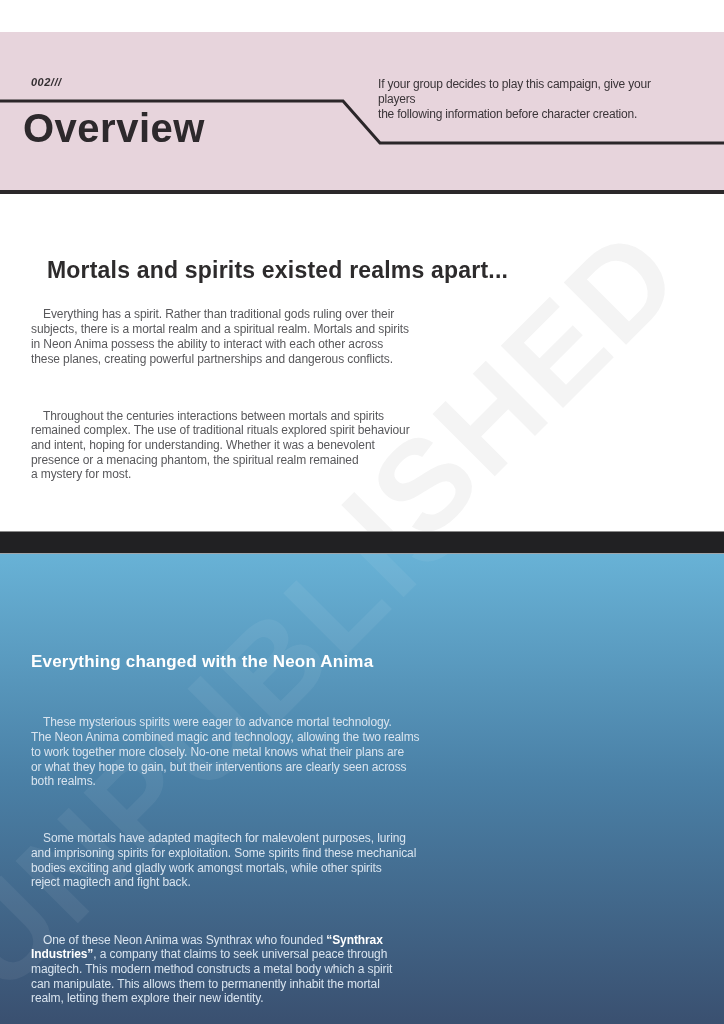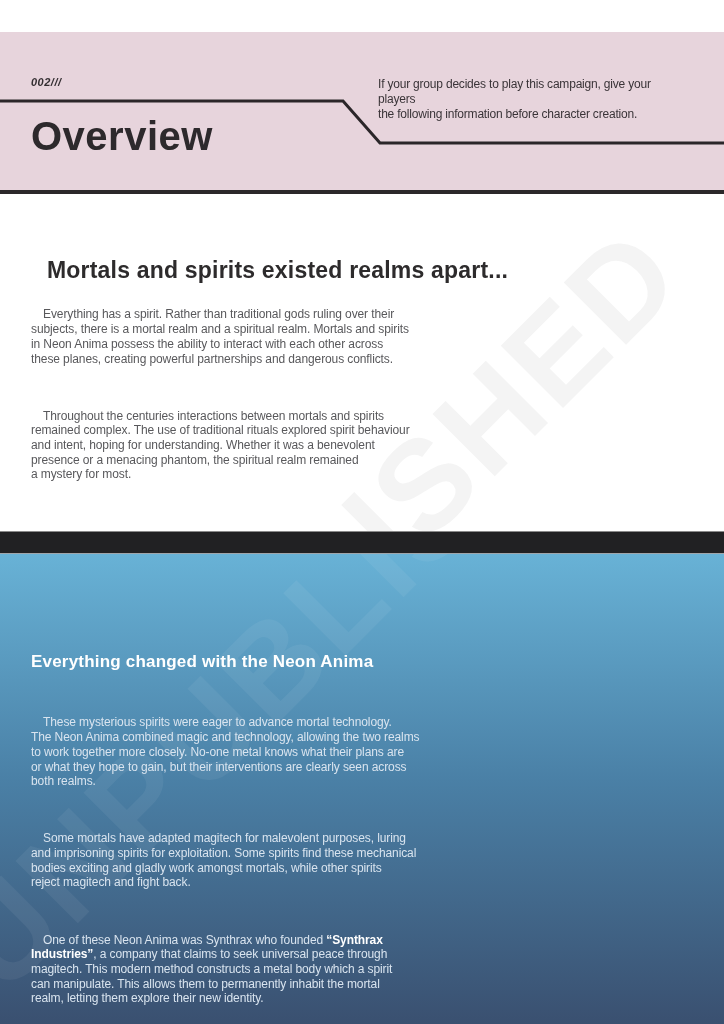--- a/index.html
+++ b/index.html
@@ -23,21 +23,21 @@
     position: absolute; left: 31px; top: 44px;
     font-size: 11px; font-weight: 700; color: #332e31;
     letter-spacing: 0.5px; font-style: italic;
   }
   .header-note {
     position: absolute; left: 378px; top: 45px; width: 290px;
     font-size: 12px; line-height: 15px; letter-spacing: -0.2px;
     color: #3a3438; white-space: pre-line;
   }
   .page-title {
-    position: absolute; left: 23px; top: 74px; margin: 8px;
+    position: absolute; left: 23px; top: 74px; margin: 0;
     font-size: 40px; font-weight: 700; color: #2d292c;
     letter-spacing: 0.5px;
   }
   .band-rule {
     position: absolute; left: 0; top: 190px;
     width: 724px; height: 4px; background: #2b282a;
   }
 
   
   .white-section {

